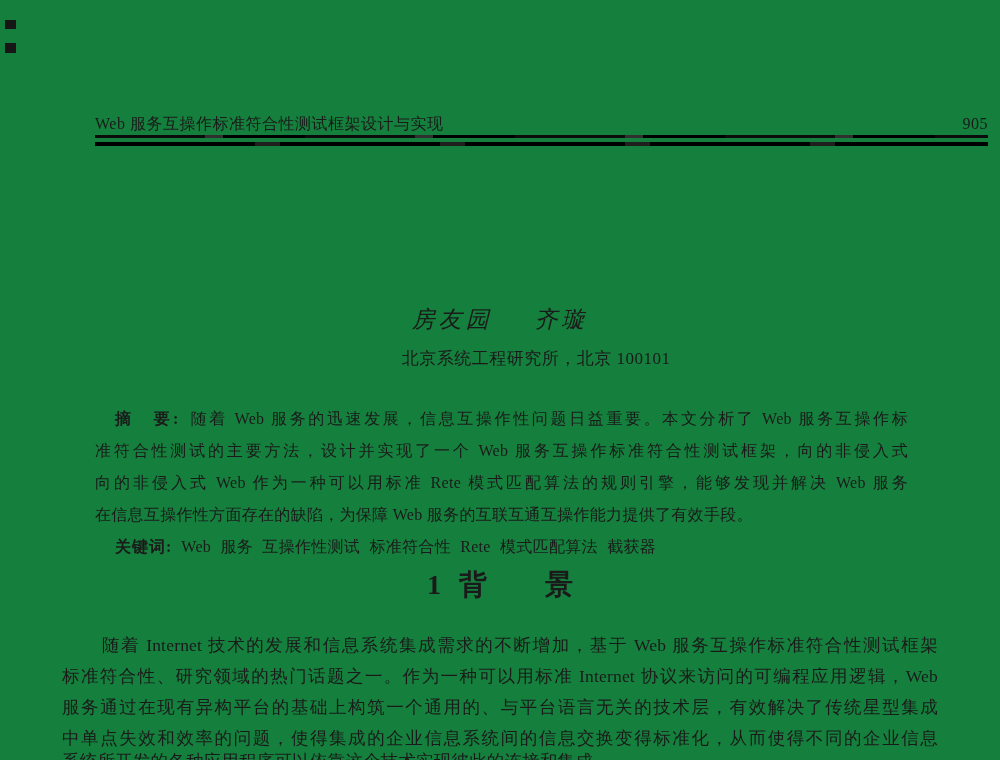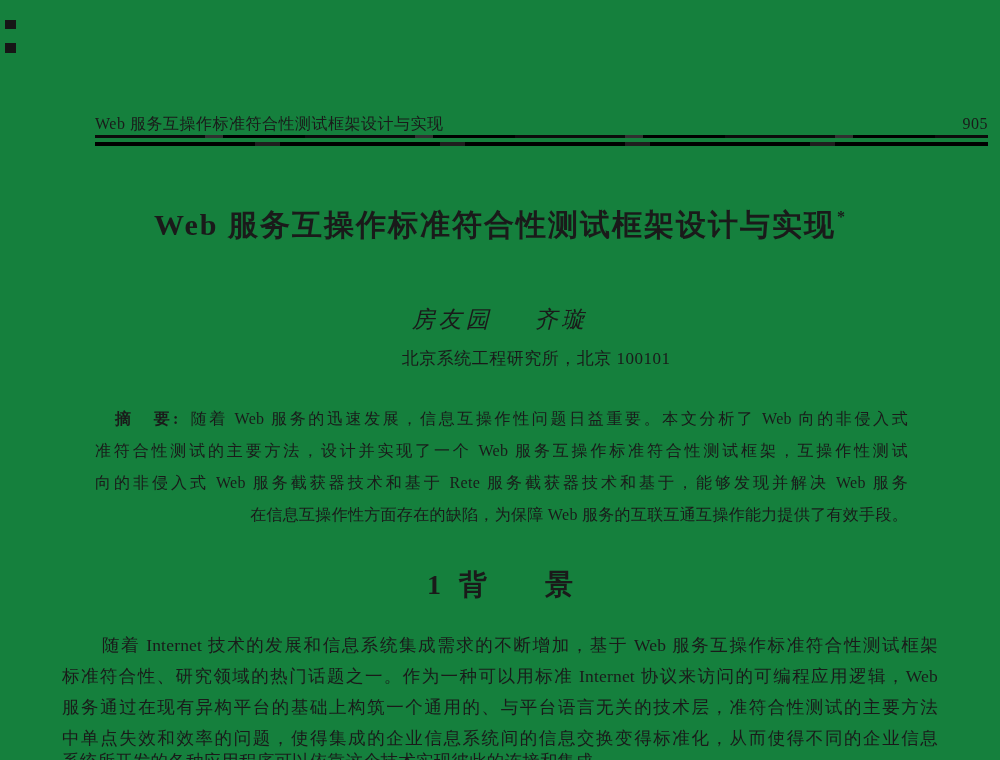--- a/index.html
+++ b/index.html
@@ -44,21 +44,21 @@
   }
   .authors .name + .name { margin-left:32px; }
 
   .affil {
     position:absolute; left:0; top:346px; width:100%;
     text-align:center; font-size:17px; line-height:26px; letter-spacing:0.5px;padding-left:36px;
   }
 
   
   .abstract { position:absolute; left:95px; top:403px; width:813px; font-size:16px; }
-  .aline { line-height:32px; height:32px; letter-spacing:0.3px;text-align:right; }
+  .aline { line-height:32px; height:32px; letter-spacing:0.3px; }
   .just { text-align:justify; text-align-last:justify; }
   .aline.first { padding-left:20px; }
   .aline .lbl { font-weight:bold; margin-right:9px; letter-spacing:1px; }
   .aline.kw { padding-left:20px; }
   .aline.kw .kwtext { word-spacing:5px; }
 
   
   .sec {
     position:absolute; left:0; top:564px; width:100%;
     text-align:center; font-size:28px; font-weight:bold; line-height:42px;
@@ -80,41 +80,41 @@
   <div class="scan-mark mark1"></div>
   <div class="scan-mark mark2"></div>
 
   <div class="runhead">
     <span>Web 服务互操作标准符合性测试框架设计与实现</span>
     <span>905</span>
   </div>
   <div class="rule rule1"></div>
   <div class="rule rule2"></div>
 
-  <h1 class="title"><span>Web 服务互操作标准符合性测试框架设计与实现</span><sup>*</sup></h1>
 
   <div class="authors">
     <span class="name">房友园</span>
     <span class="name">齐璇</span>
   </div>
 
   <div class="affil">北京系统工程研究所，北京 100101</div>
 
   <div class="abstract">
-    <div class="aline just first"><b class="lbl">摘　要:</b><span>随着 Web 服务的迅速发展，信息互操作性问题日益重要。本文分析了 Web 向的非侵入式</span></div>
-    <div class="aline just">准符合性测试的主要方法，设计并实现了一个 Web 服务互操作标准符合性测试框架，互操作性测试</div>
-    <div class="aline just">向的非侵入式 Web 服务截获器技术和基于 Rete 服务截获器技术和基于，能够发现并解决 Web 服务</div>
+    <div class="aline just first"><b class="lbl">摘　要:</b><span>随着 Web 服务的迅速发展，信息互操作性问题日益重要。本文分析了 Web 服务互操作标</span></div>
+    <div class="aline just">准符合性测试的主要方法，设计并实现了一个 Web 服务互操作标准符合性测试框架，向的非侵入式</div>
+    <div class="aline just">向的非侵入式 Web 作为一种可以用标准 Rete 模式匹配算法的规则引擎，能够发现并解决 Web 服务</div>
     <div class="aline">在信息互操作性方面存在的缺陷，为保障 Web 服务的互联互通互操作能力提供了有效手段。</div>
+    <div class="aline kw"><b class="lbl">关键词:</b><span class="kwtext">Web 服务 互操作性测试 标准符合性 Rete 模式匹配算法 截获器</span></div>
   </div>
 
   <div class="sec">
     <span class="num">1</span><span class="c1">背</span><span class="c2">景</span>
   </div>
 
   <div class="bodytext">
     <div class="bline just first">随着 Internet 技术的发展和信息系统集成需求的不断增加，基于 Web 服务互操作标准符合性测试框架</div>
     <div class="bline just">标准符合性、研究领域的热门话题之一。作为一种可以用标准 Internet 协议来访问的可编程应用逻辑，Web</div>
-    <div class="bline just">服务通过在现有异构平台的基础上构筑一个通用的、与平台语言无关的技术层，准符合性测试的主要方法</div>
+    <div class="bline just">服务通过在现有异构平台的基础上构筑一个通用的、与平台语言无关的技术层，有效解决了传统星型集成</div>
     <div class="bline just">中单点失效和效率的问题，使得集成的企业信息系统间的信息交换变得标准化，从而使得不同的企业信息</div>
     <div class="bline cut">系统所开发的各种应用程序可以依靠这个技术实现彼此的连接和集成</div>
   </div>
 
 </div>
 
 </body></html>

